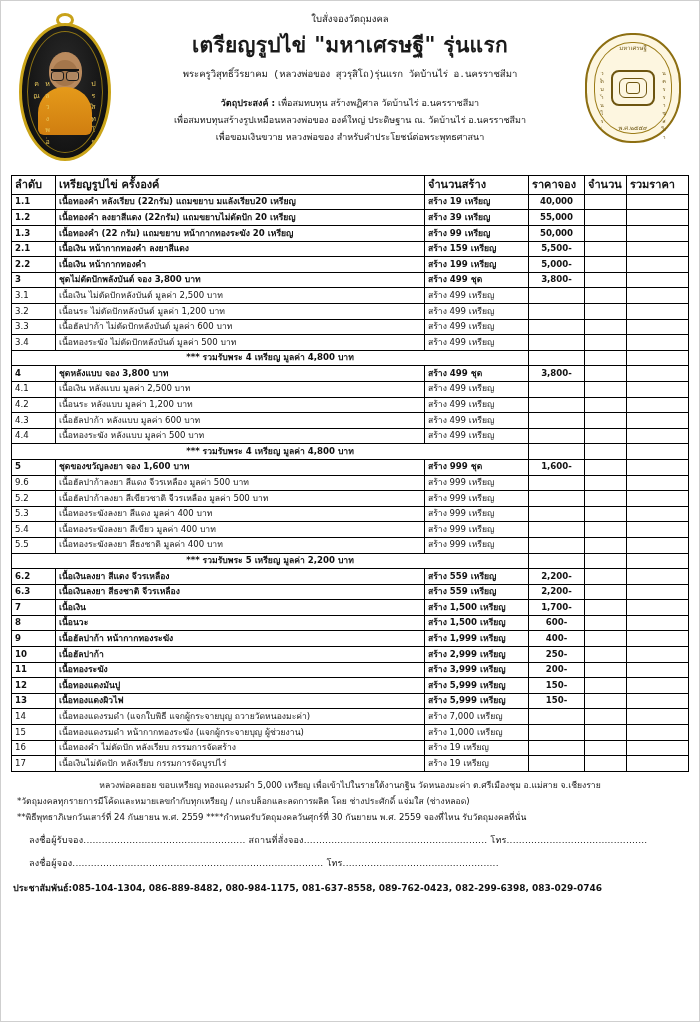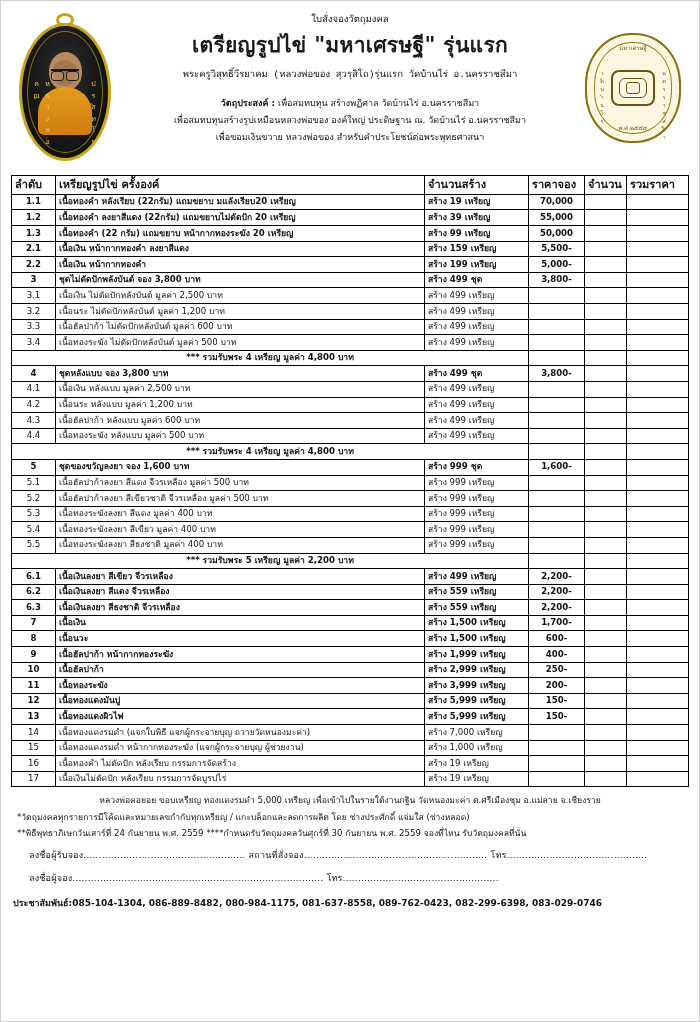--- a/index.html
+++ b/index.html
@@ -232,21 +232,21 @@
     font-size: 11px;
     height: 18px;
   }
   col.c-no     { width: 44px; }
   col.c-desc   { width: auto; }
   col.c-qty    { width: 104px; }
   col.c-price  { width: 56px; }
   col.c-order  { width: 42px; }
   col.c-total  { width: 62px; }
 
-  td.no    { text-align: center; }
+  td.no    { text-align: left; }
   td.qty   { }
   td.price { text-align: center; }
   td.desc  { text-align: left; padding-left: 5px; }
   td.bold, th.bold { font-weight: bold; }
   td.indent { padding-left: 10px; }
   td.summary {
     text-align: center;
     font-weight: bold;
   }
 
@@ -338,21 +338,21 @@
         <th>ราคาจอง</th>
         <th>จำนวน</th>
         <th>รวมราคา</th>
       </tr>
     </thead>
     <tbody id="table-body">
         <tr>
           <td class="no bold">1.1</td>
           <td class="desc bold">เนื้อทองคำ หลังเรียบ (22กรัม) แถมขยาบ มแลังเรียบ20 เหรียญ</td>
           <td class="qty bold">สร้าง 19 เหรียญ</td>
-          <td class="price bold">70,000</td>
+          <td class="price bold">40,000</td>
           <td class="price"></td>
           <td class="price"></td>
         </tr>
         <tr>
           <td class="no bold">1.2</td>
           <td class="desc bold">เนื้อทองคำ ลงยาสีแดง (22กรัม) แถมขยาบไม่ตัดปัก 20 เหรียญ</td>
           <td class="qty bold">สร้าง 39 เหรียญ</td>
           <td class="price bold">55,000</td>
           <td class="price"></td>
           <td class="price"></td>
@@ -475,21 +475,21 @@
         </tr>
         <tr>
           <td class="no bold">5</td>
           <td class="desc bold">ชุดของขวัญลงยา จอง 1,600 บาท</td>
           <td class="qty bold">สร้าง 999 ชุด</td>
           <td class="price bold">1,600-</td>
           <td class="price"></td>
           <td class="price"></td>
         </tr>
         <tr>
-          <td class="no">5.1</td>
+          <td class="no">9.6</td>
           <td class="desc indent">เนื้อฮัลปาก้าลงยา สีแดง จีวรเหลือง มูลค่า 500 บาท</td>
           <td class="qty">สร้าง 999 เหรียญ</td>
           <td class="price"></td>
           <td class="price"></td>
           <td class="price"></td>
         </tr>
         <tr>
           <td class="no">5.2</td>
           <td class="desc indent">เนื้อฮัลปาก้าลงยา สีเขียวชาติ จีวรเหลือง มูลค่า 500 บาท</td>
           <td class="qty">สร้าง 999 เหรียญ</td>
@@ -517,28 +517,20 @@
           <td class="no">5.5</td>
           <td class="desc indent">เนื้อทองระฆังลงยา สีธงชาติ มูลค่า 400 บาท</td>
           <td class="qty">สร้าง 999 เหรียญ</td>
           <td class="price"></td>
           <td class="price"></td>
           <td class="price"></td>
         </tr>
         <tr>
           <td class="summary" colspan="3">*** รวมรับพระ 5 เหรียญ มูลค่า 2,200 บาท</td>
           <td class="price"></td>
-          <td class="price"></td>
-          <td class="price"></td>
-        </tr>
-        <tr>
-          <td class="no bold">6.1</td>
-          <td class="desc bold">เนื้อเงินลงยา สีเขียว จีวรเหลือง</td>
-          <td class="qty bold">สร้าง 499 เหรียญ</td>
-          <td class="price bold">2,200-</td>
           <td class="price"></td>
           <td class="price"></td>
         </tr>
         <tr>
           <td class="no bold">6.2</td>
           <td class="desc bold">เนื้อเงินลงยา สีแดง จีวรเหลือง</td>
           <td class="qty bold">สร้าง 559 เหรียญ</td>
           <td class="price bold">2,200-</td>
           <td class="price"></td>
           <td class="price"></td>

